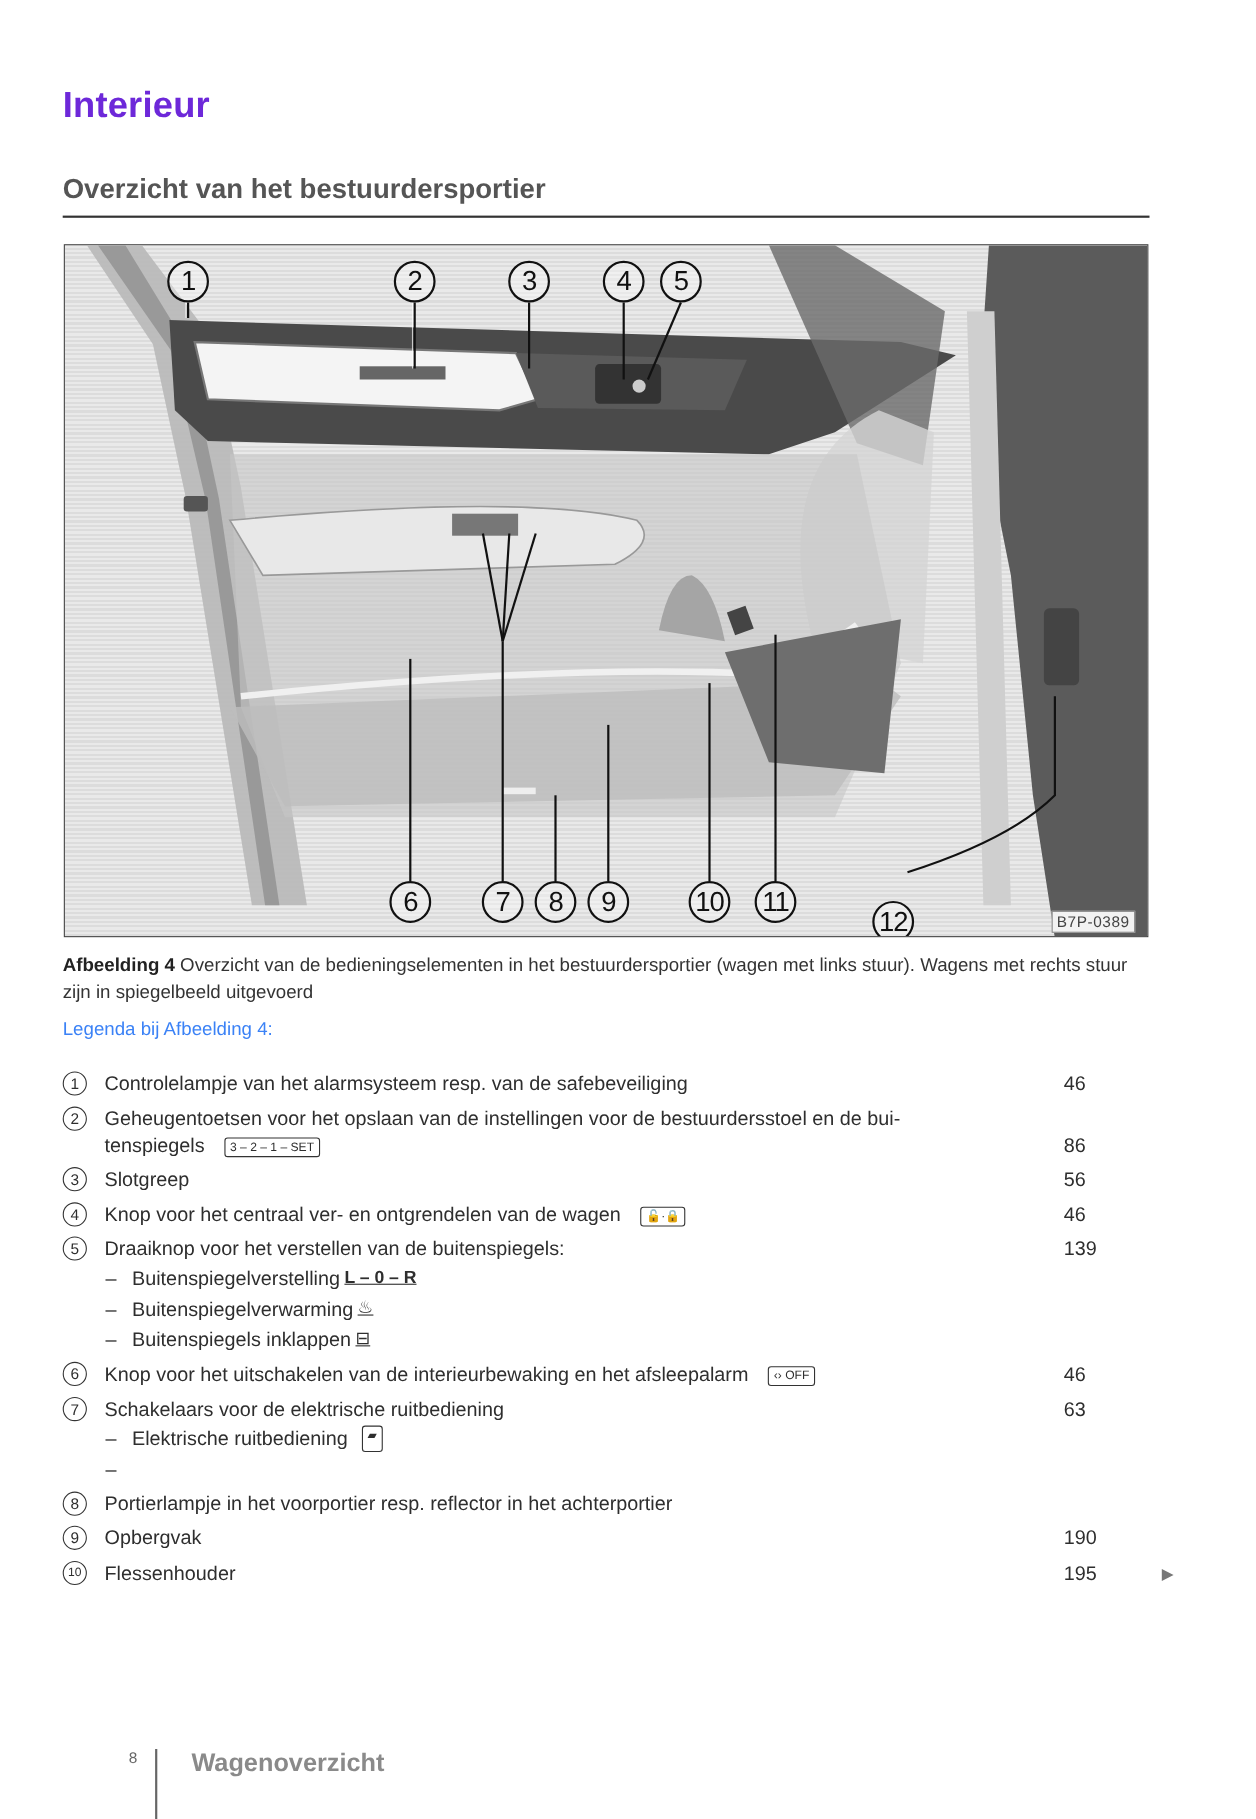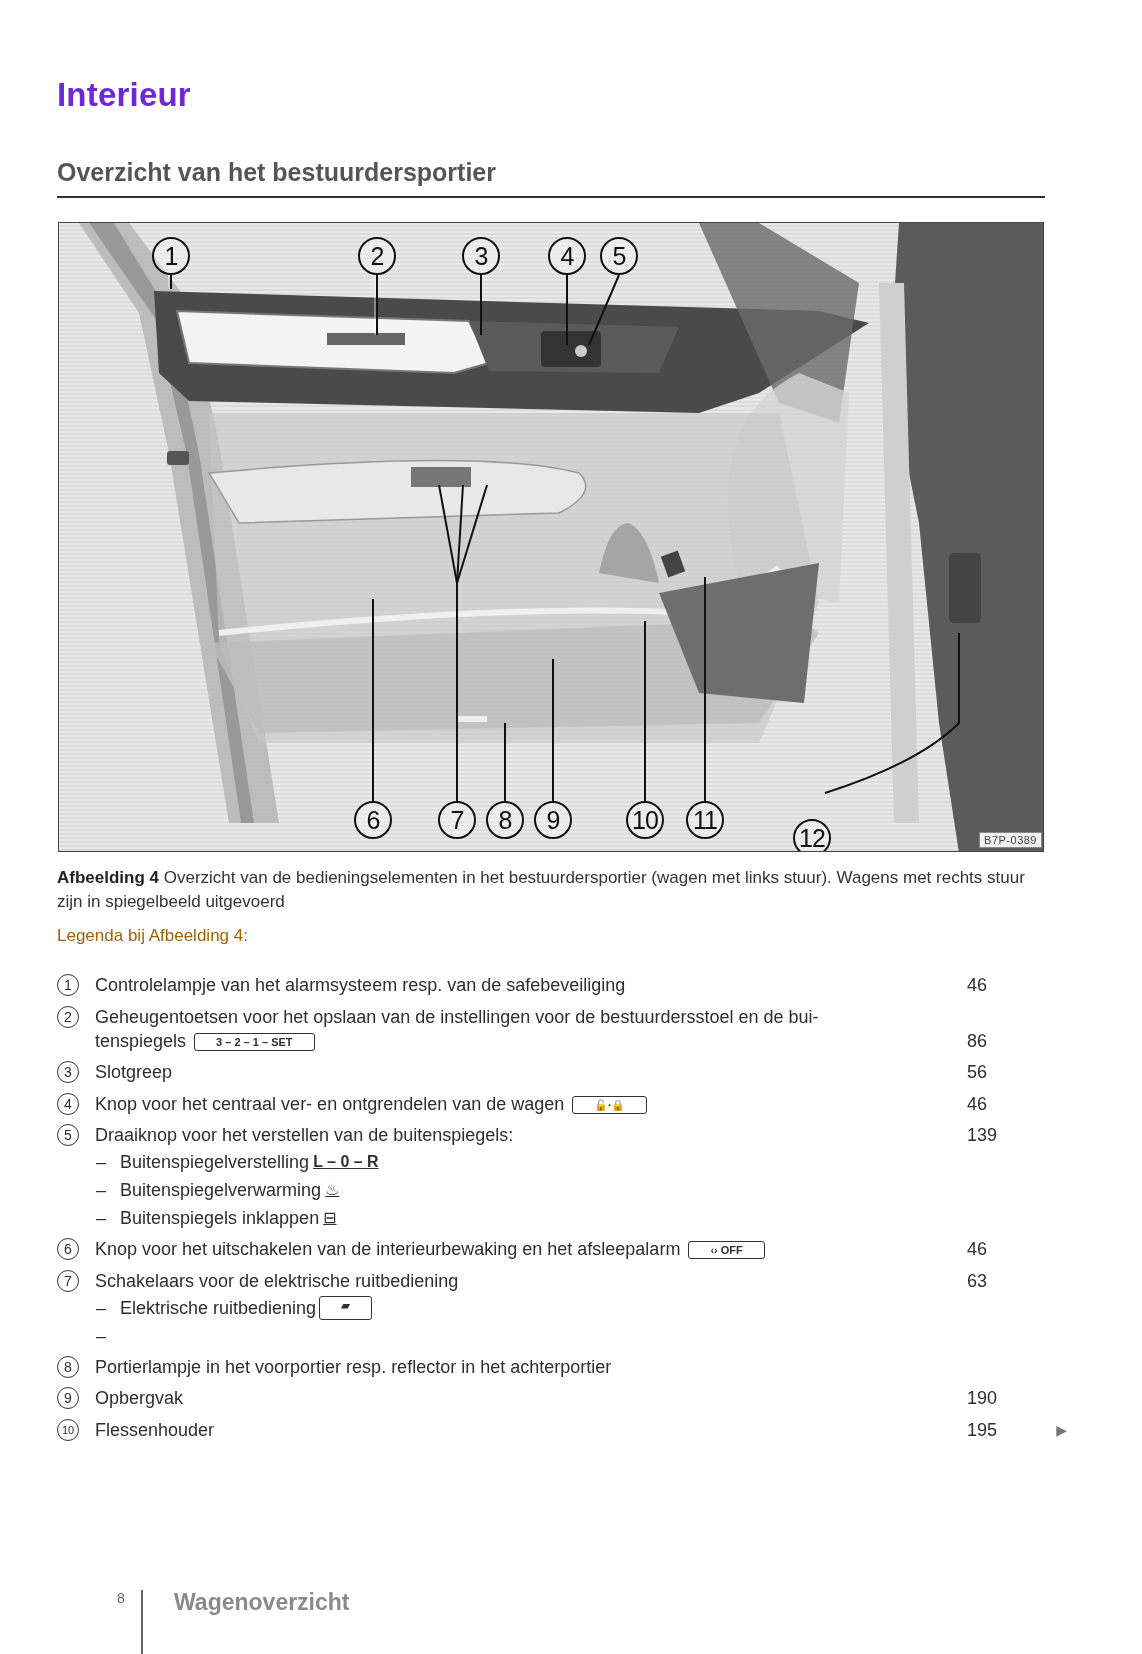--- a/index.html
+++ b/index.html
@@ -6,38 +6,38 @@
   html, body { width: 1142px; height: 1654px; background: #ffffff; overflow: hidden; }
   body { position: relative; font-family: "Liberation Sans", sans-serif; color: #2a2a2a; }
 
   .h1 { position: absolute; left: 57px; top: 76px; font-size: 33px; font-weight: bold; color: #6d28d9; letter-spacing: 0.2px; }
   .h2 { position: absolute; left: 57px; top: 158px; font-size: 25px; font-weight: bold; color: #555555; }
   .rule { position: absolute; left: 57px; top: 196px; width: 988px; height: 2px; background: #333; }
 
   .figure { position: absolute; left: 58px; top: 222px; width: 986px; height: 630px; border: 1.5px solid #444; overflow: hidden;
     background: repeating-linear-gradient(0deg, #dcdcdc 0px, #dcdcdc 2px, #e9e9e9 2px, #e9e9e9 4px); }
   .figure svg { position: absolute; left: 0; top: 0; }
-  .fig-code { position: absolute; right: 1px; bottom: 3px; background: #f2f2f2; border: 1px solid #888; font-size: 11px; padding: 1px 4px; color: #444; letter-spacing: 0.5px; text-align: center; }
+  .fig-code { position: absolute; right: 11px; bottom: 3px; background: #f2f2f2; border: 1px solid #888; font-size: 14px; padding: 1px 4px; color: #444; letter-spacing: 0.5px; text-align: center; }
 
   .callout { position: absolute; width: 38px; height: 38px; border: 2px solid #111; border-radius: 50%; background: rgba(255,255,255,0.35);
     display: flex; align-items: center; justify-content: center; font-size: 25px; color: #111; font-family: "Liberation Sans", sans-serif; letter-spacing: -1px; }
 
   .caption { position: absolute; left: 57px; top: 866px; width: 990px; font-size: 17px; line-height: 24px; color: #333; }
   .caption b { font-weight: bold; color: #222; }
-  .legend-title { position: absolute; left: 57px; top: 926px; font-size: 17px; color: #a16207; }
+  .legend-title { position: absolute; left: 57px; top: 926px; font-size: 17px; color: #3b82f6; }
 
   .legend { position: absolute; left: 57px; top: 973px; width: 990px; font-size: 18px; color: #2e2e2e; }
   .row { position: relative; display: flex; align-items: flex-start; line-height: 24px; margin-bottom: 7.5px; }
   .num { flex: 0 0 22px; width: 22px; height: 22px; border: 1.3px solid #333; border-radius: 50%; font-size: 14px; display: flex; align-items: center; justify-content: center; margin-top: 1px; margin-right: 16px; }
   .txt { flex: 1; padding-right: 90px; }
   .pg { position: absolute; right: 0; top: 0; width: 80px; text-align: left; }
   .pg-arrow { color: #777; font-size: 14px; margin-left: 3px; position: absolute; right: -20px; }
   .sub { display: flex; line-height: 24px; margin-left: 39px; margin-bottom: 4px; }
   .dash { flex: 0 0 24px; }
-  .sym { display: inline-block; border: 1.3px solid #333; border-radius: 3px; font-size: 11px; font-weight: bold; padding: 0 21px; line-height: 16px; vertical-align: 1px; margin-left: 3px; }
+  .sym { display: inline-block; border: 1.3px solid #333; border-radius: 3px; font-size: 11px; font-weight: normal; padding: 0 4px; line-height: 16px; vertical-align: 1px; margin-left: 13px; }
   .bold-sym { font-weight: bold; font-size: 16px; }
   .glyph { display: inline-block; margin-left: 4px; font-size: 16px; text-decoration: underline; }
 
   .footer-num { position: absolute; left: 117px; top: 1590px; font-size: 14px; color: #666; }
   .footer-bar { position: absolute; left: 141px; top: 1590px; width: 2px; height: 64px; background: #666; }
   .footer-sec { position: absolute; left: 174px; top: 1589px; font-size: 23px; font-weight: bold; color: #8a8a8a; }
 </style>
 </head>
 <body>
 

